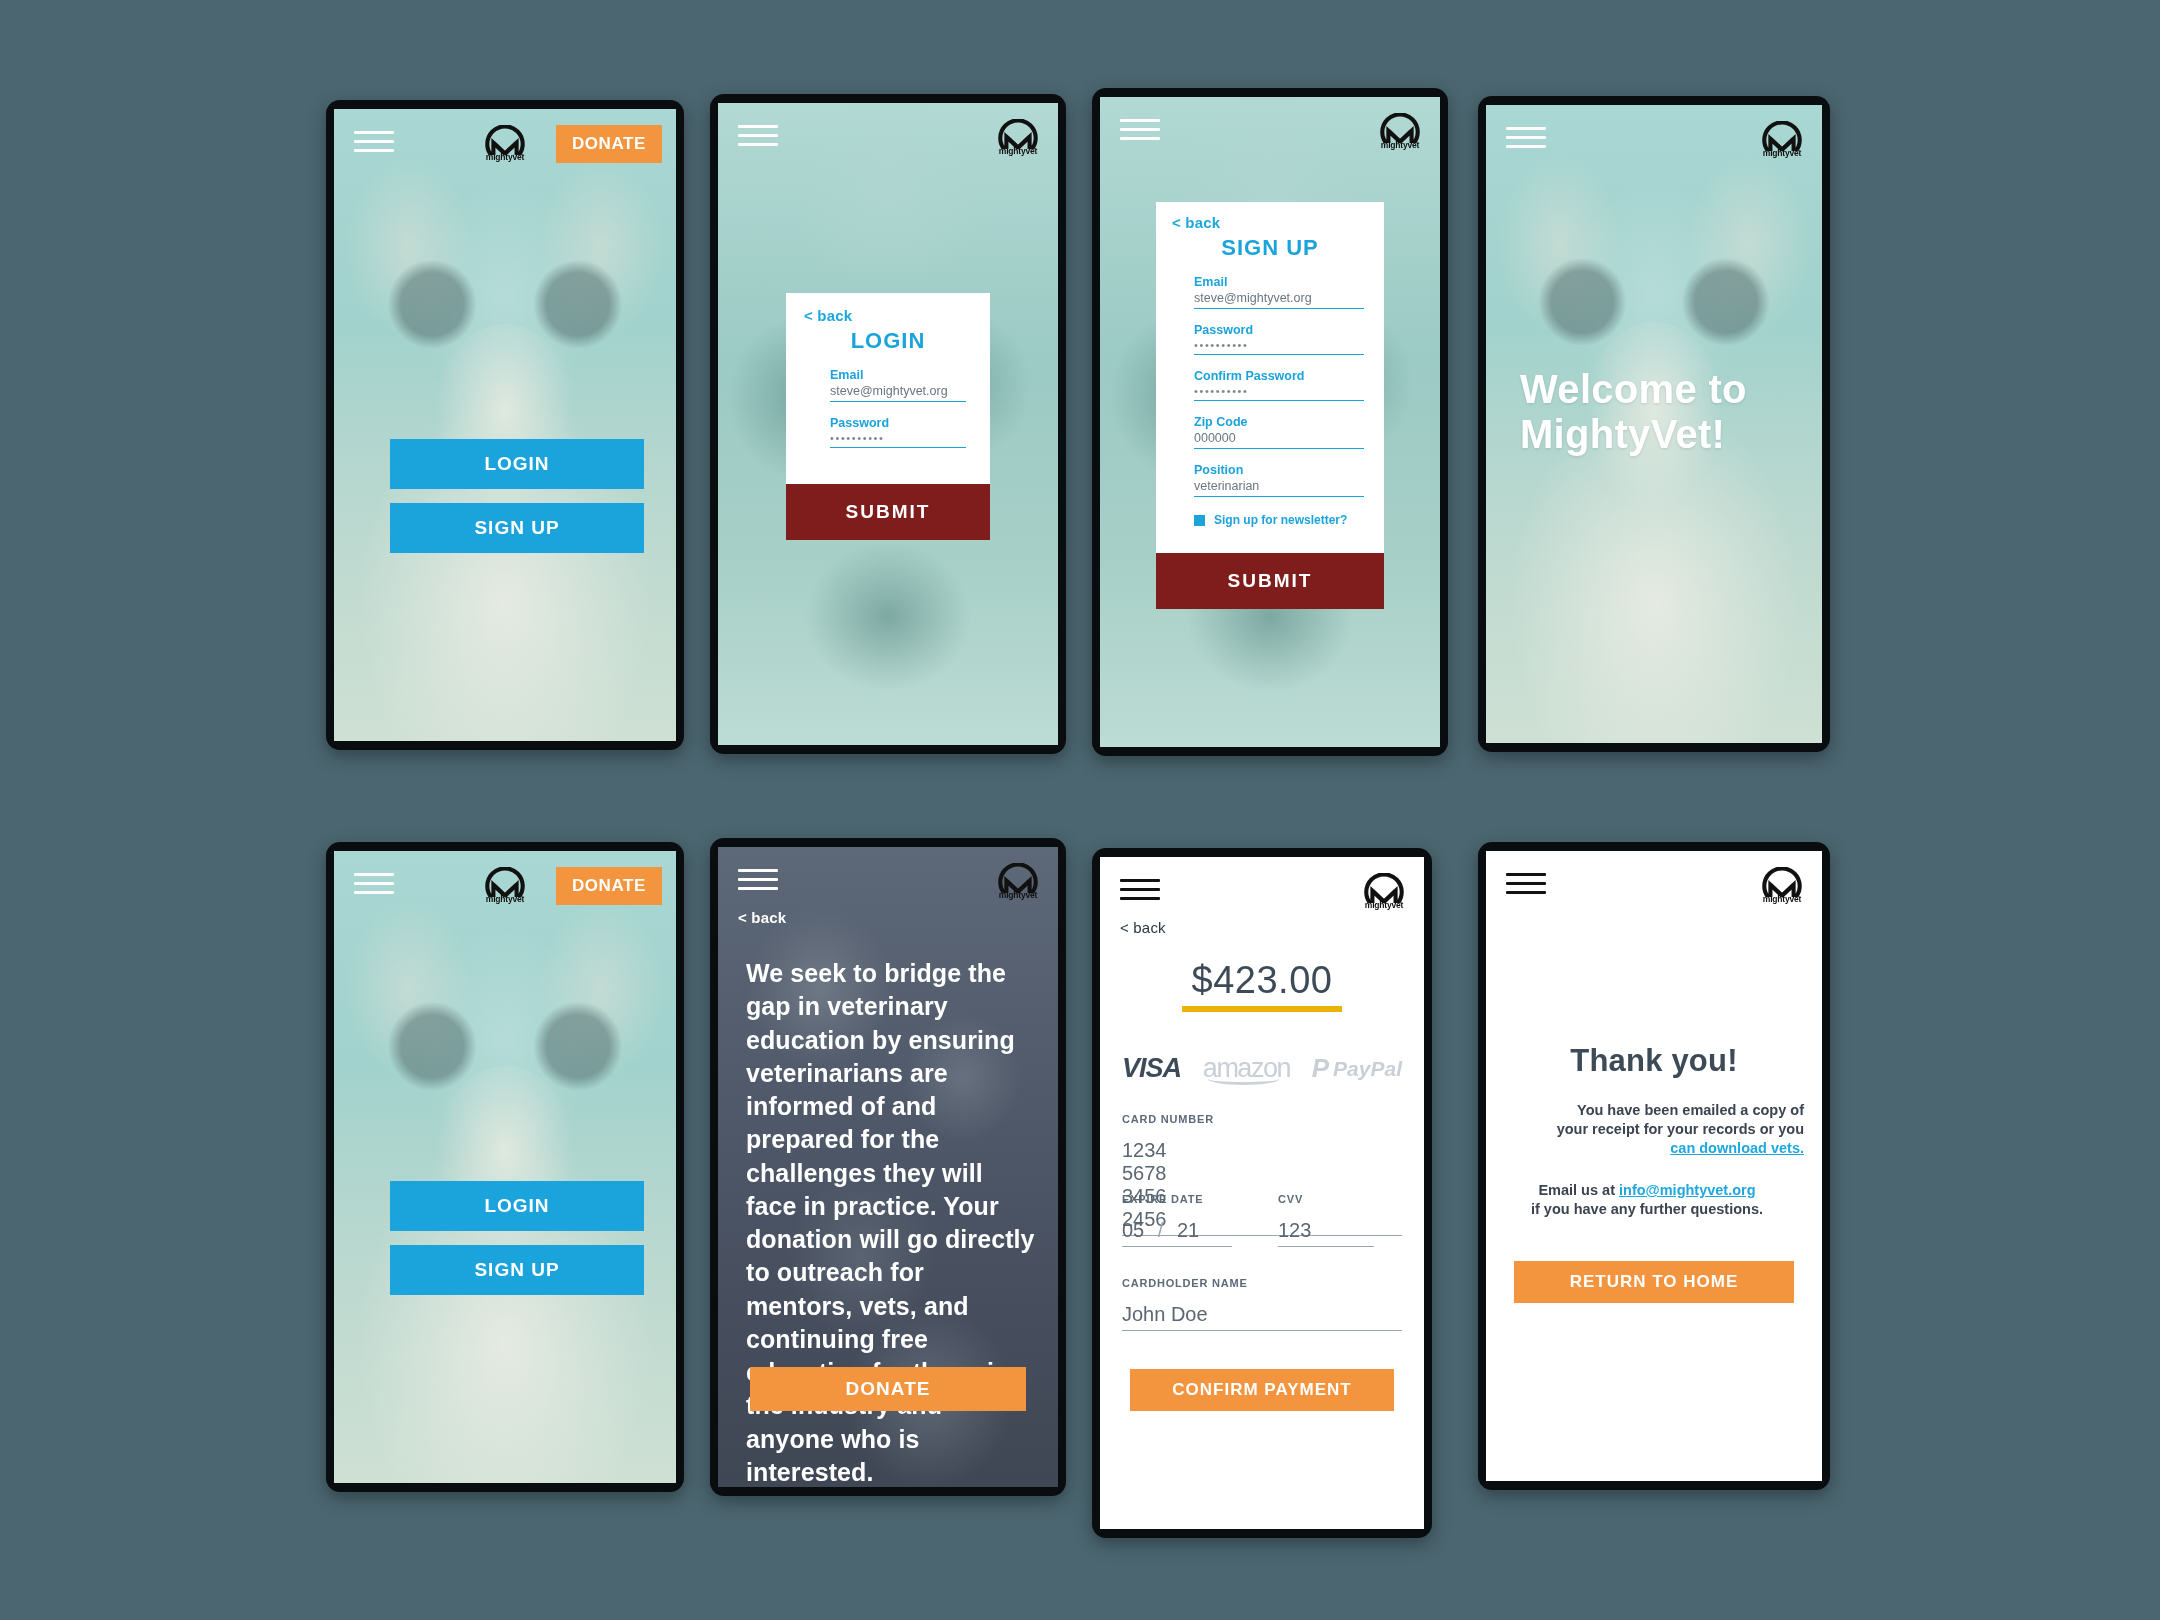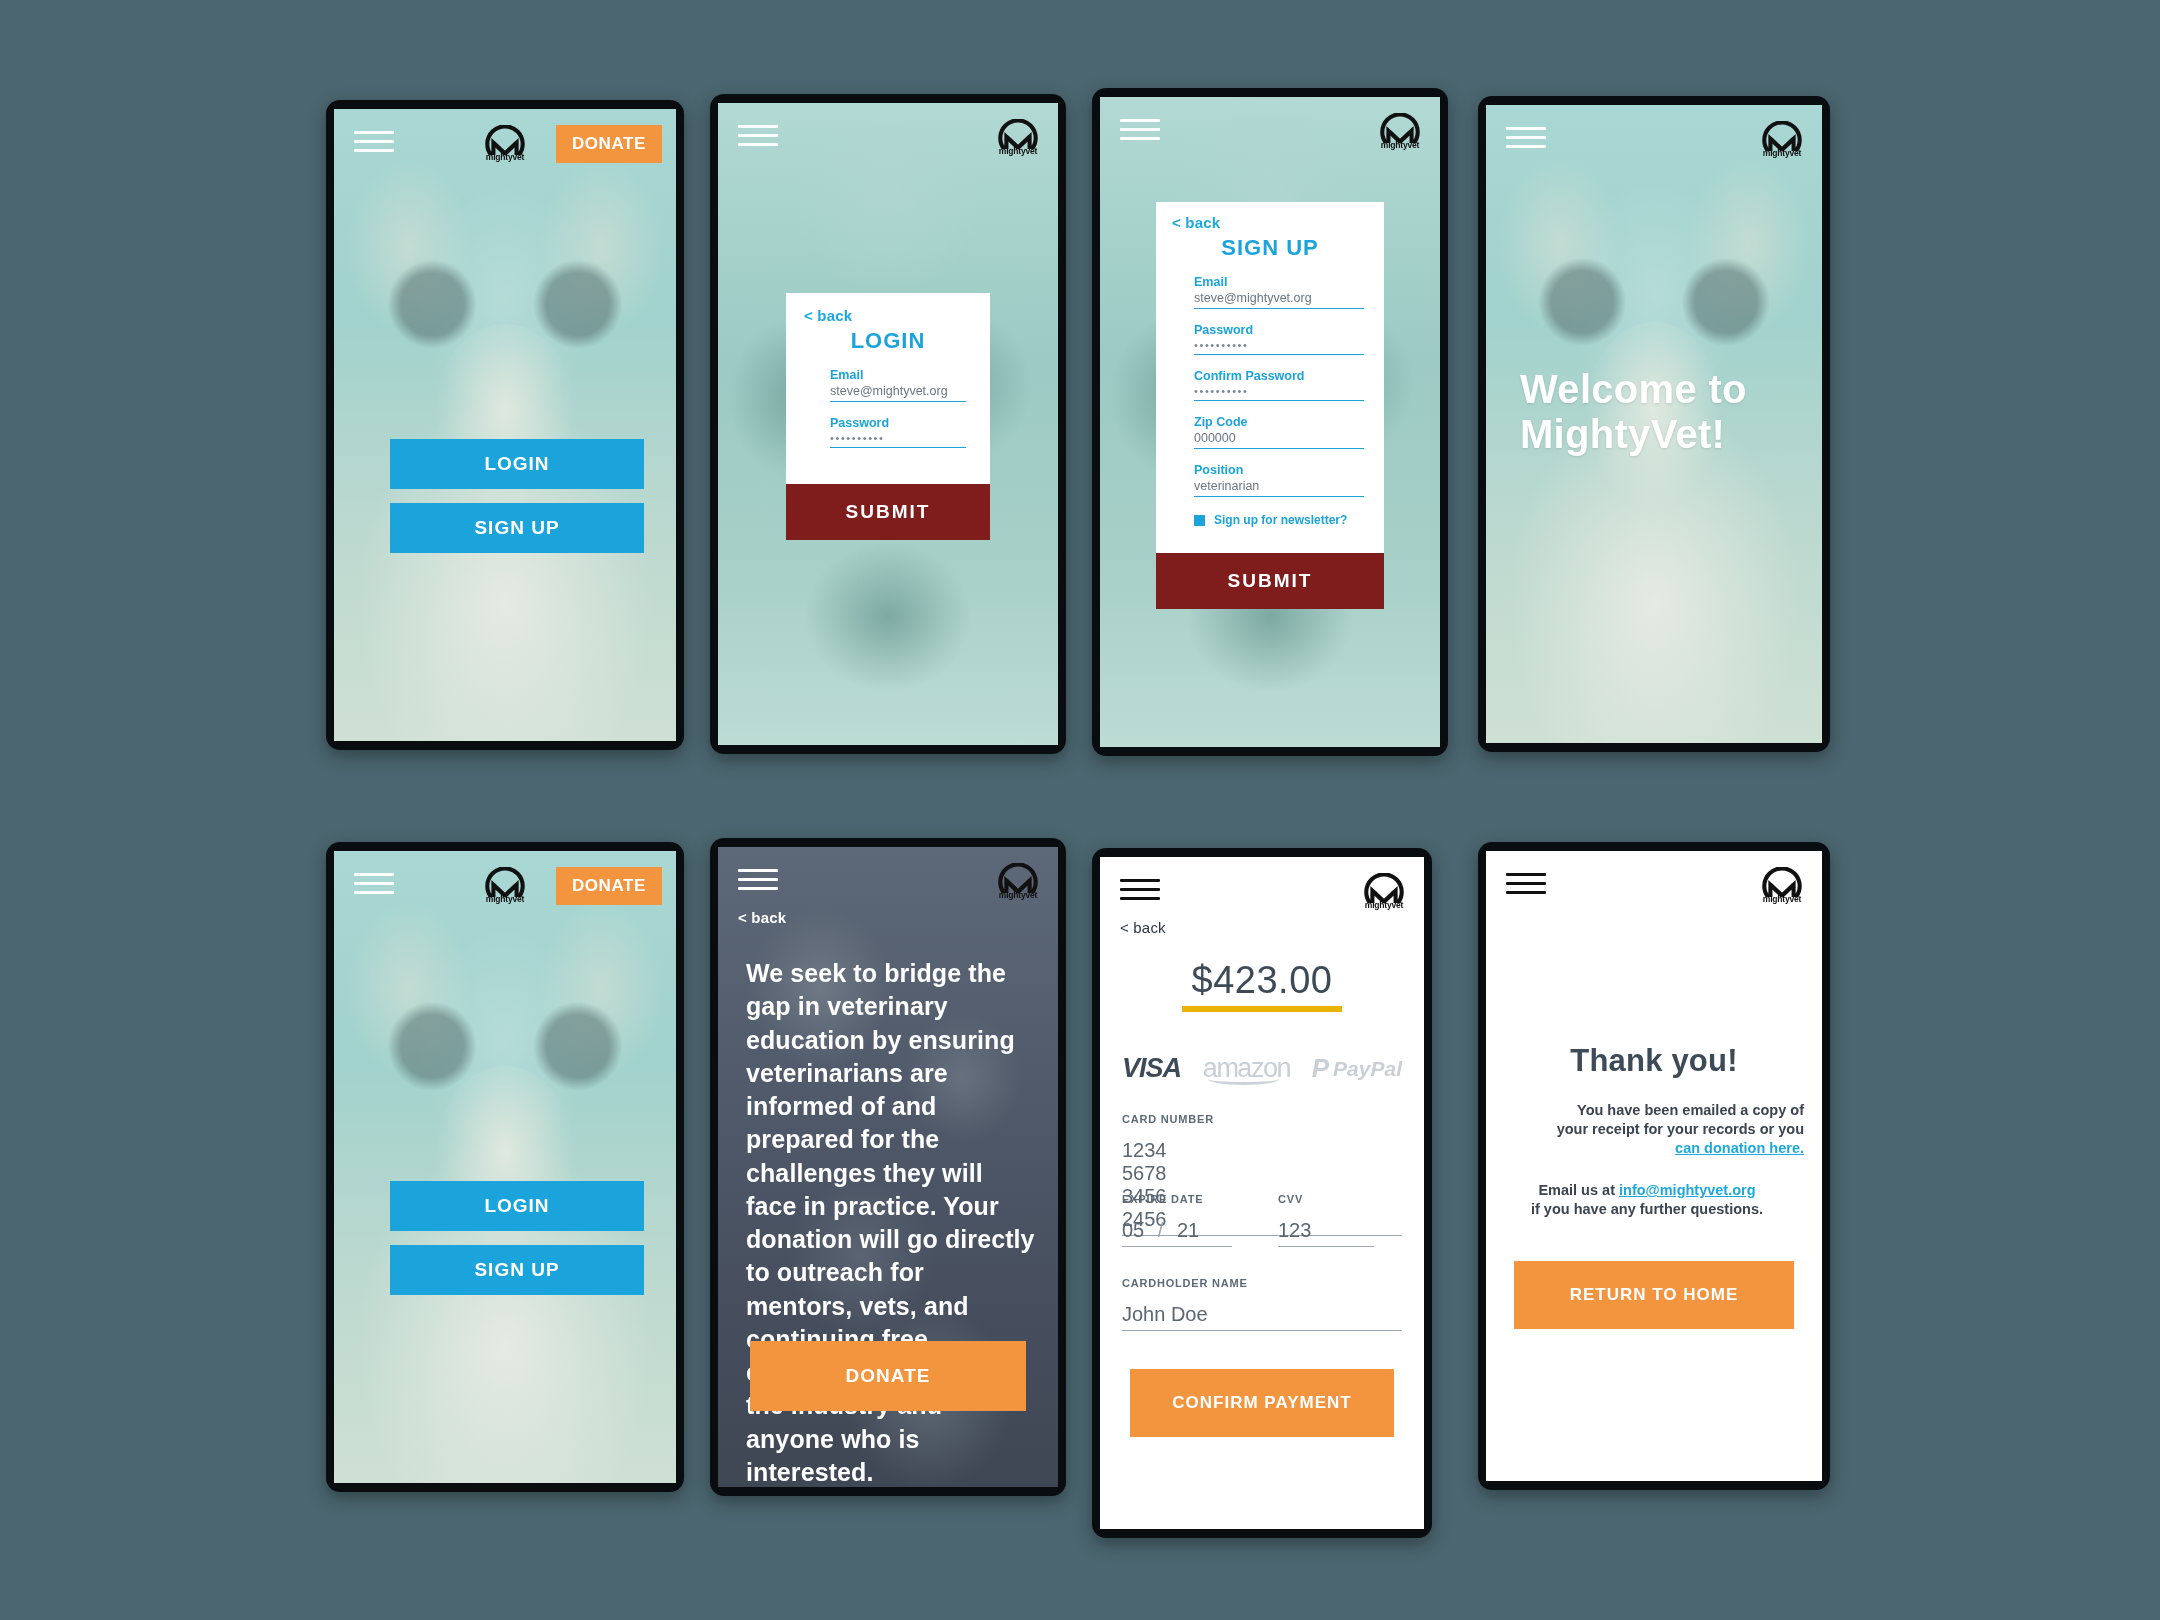--- a/index.html
+++ b/index.html
@@ -86,21 +86,21 @@
 
   
   .back{font-size:15px;font-weight:700;color:#1fa8dd;letter-spacing:.2px;}
   .back.white{color:#fff;}
   .back.dark{color:#2c3542;font-weight:400;}
   .btn{
     display:block;text-align:center;font-weight:700;
     letter-spacing:1px;color:#fff;box-sizing:border-box;
   }
   .btn-blue{background:#1ba3db;font-size:19px;padding:14px 0;}
-  .btn-orange{background:#f3943f;font-size:19px;padding:24px 0;}
+  .btn-orange{background:#f3943f;font-size:19px;padding:11px 0;}
   .btn-submit{background:#7f1d1d;font-size:19px;padding:17px 0;letter-spacing:2px;}
 
   
   .card{position:absolute;background:#fff;box-sizing:border-box;}
   .card .pad{padding:14px 18px 18px 18px;}
   .card h2{
     margin:4px 0 0 0;text-align:center;color:#1ba3db;
     font-size:22px;letter-spacing:1px;font-weight:700;
   }
   .field{margin-top:14px;}
@@ -442,21 +442,21 @@
             </svg>
           <div class="wm">mightyvet</div>
         </div>
       </div>
 
       <div class="ty-title" style="position:absolute;left:0;right:0;top:192px;">Thank you!</div>
 
       <div class="ty-body" style="position:absolute;left:18px;right:18px;top:250px;text-align:right;">
         <div>You have been emailed a copy of</div>
         <div>your receipt for your records or you</div>
-        <div><span class="lnk">can donation here.</span></div>
+        <div><span class="lnk">can download vets.</span></div>
       </div>
 
       <div class="ty-body" style="position:absolute;left:4px;right:18px;top:330px;">
         <div><span>Email us at </span><span class="lnk">info@mightyvet.org</span></div>
         <div>if you have any further questions.</div>
       </div>
 
       <div class="btn btn-orange" style="position:absolute;left:28px;right:28px;top:410px;font-size:17px;">RETURN TO HOME</div>
     </div>
   </div>

